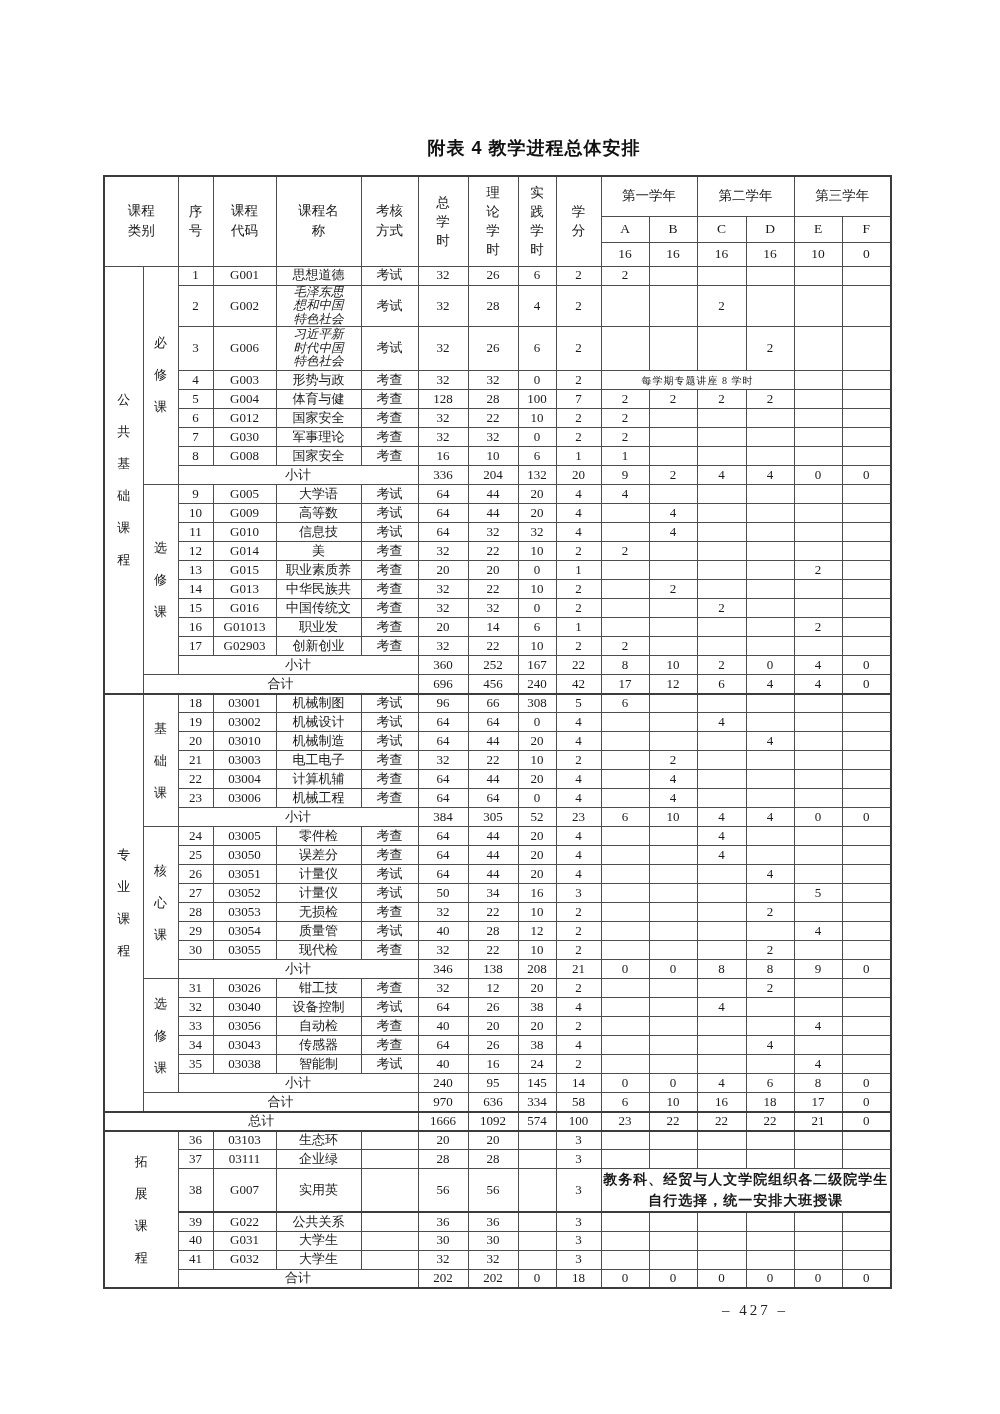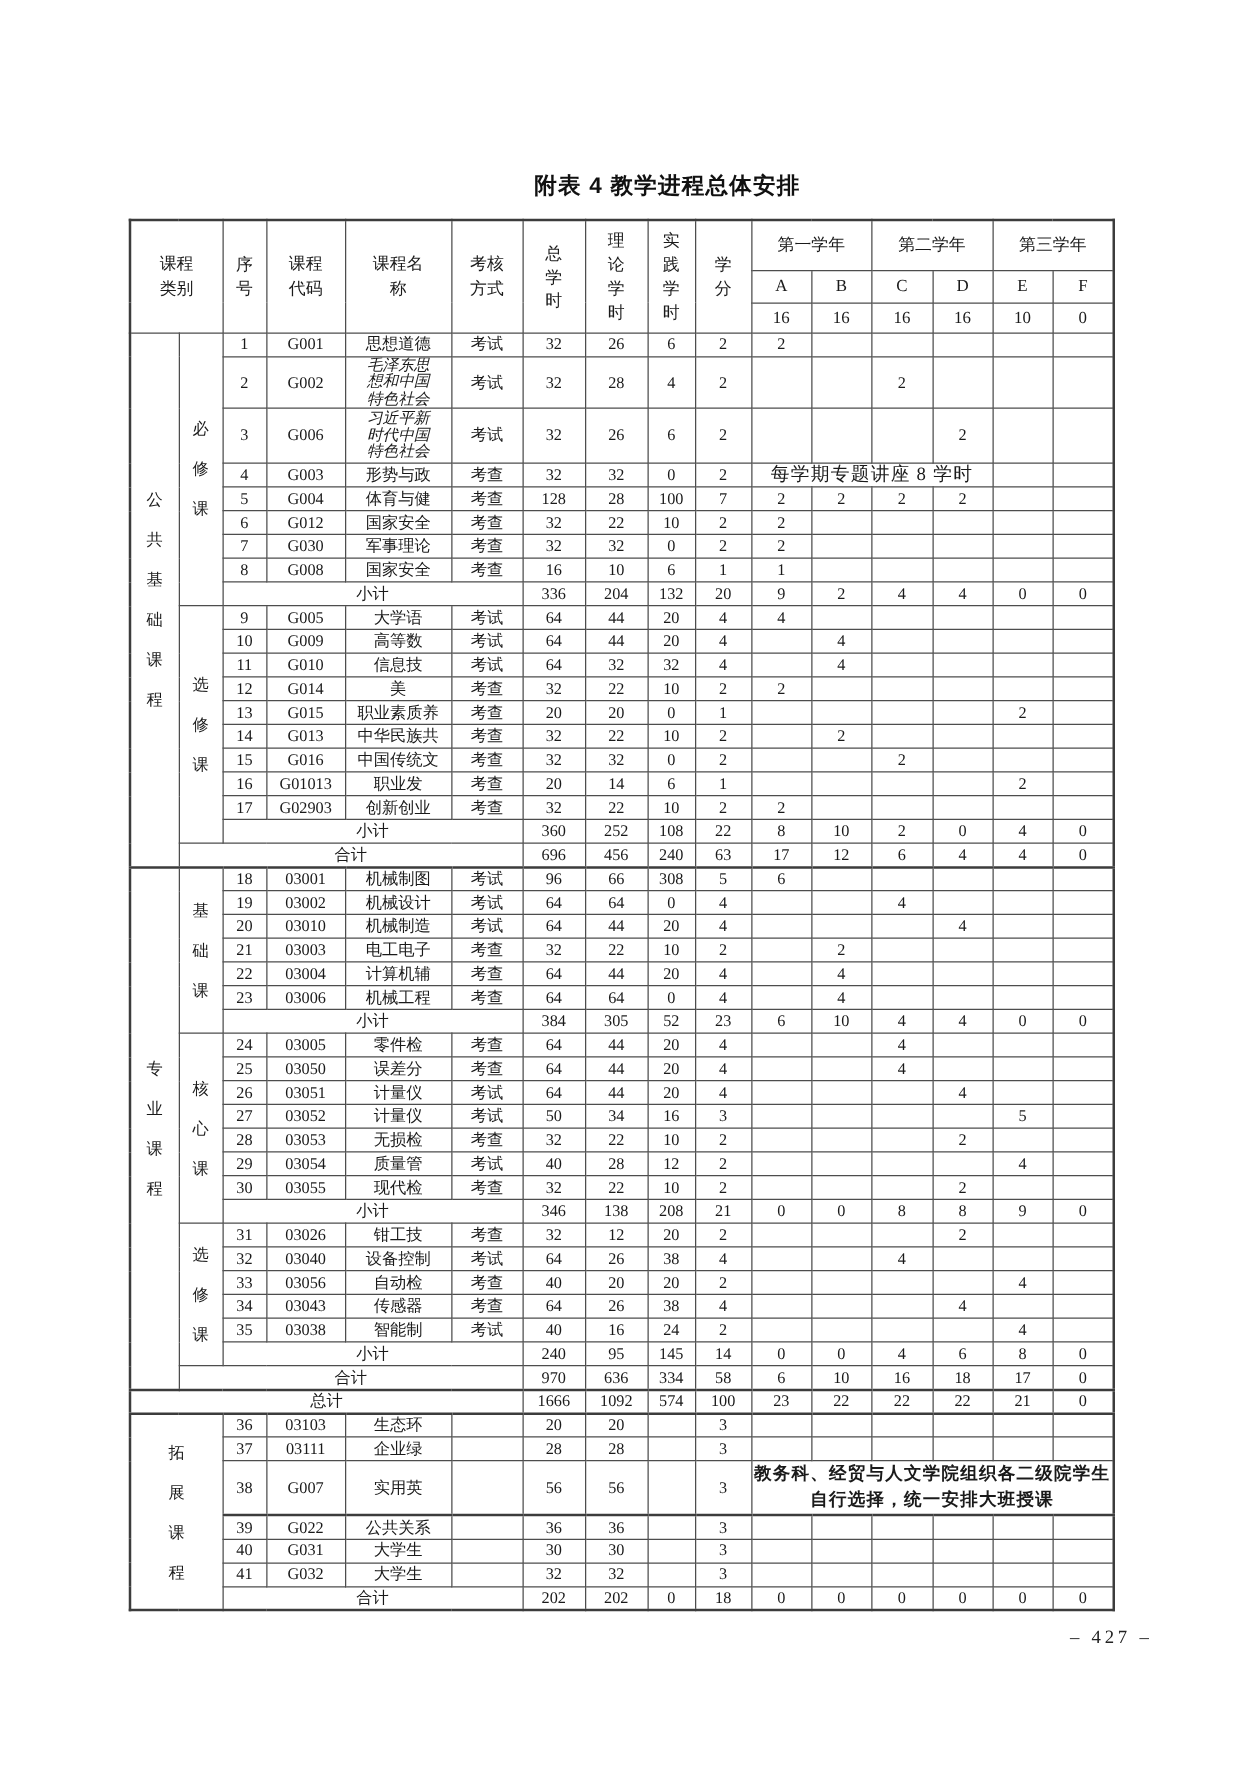--- a/index.html
+++ b/index.html
@@ -31,25 +31,25 @@
   
   td.vt span{display:inline-block;width:1.05em;word-break:break-all;line-height:32px;}
   
   td.vt1 span{display:inline-block;width:1.05em;word-break:break-all;line-height:19px;}
   
   td.w2 span{display:inline-block;width:2.3em;word-break:break-all;line-height:20px;}
   td.w3 span{display:inline-block;width:3.3em;word-break:break-all;line-height:20px;}
   
   td.nm3 span{display:inline-block;width:4.3em;word-break:break-all;font-size:12.5px;line-height:1.08;font-style:italic;}
   
-  td.note1 span{font-size:15px;letter-spacing:1px;}
+  td.note1 span{font-size:10px;letter-spacing:1px;}
   td.note2{padding:0 4px;}
   td.note2 span{display:inline-block;font-size:14px;line-height:1.5;letter-spacing:1px;font-weight:bold;}
   .page-number{
-    position:absolute;top:1302px;left:722px;width:200px;text-align:right;
+    position:absolute;top:1302px;left:722px;width:200px;text-align:left;
     font-size:15px;letter-spacing:3px;color:#222;
   }
 </style>
 </head>
 <body>
 
 <div class="page">
   <div class="doc-title">附表 4 教学进程总体安排</div>
 
   <table class="sched">
@@ -386,35 +386,35 @@
           <td><span></span></td>
           <td><span></span></td>
           <td><span></span></td>
           <td><span></span></td>
           <td><span></span></td>
         </tr>
         <tr>
           <td colspan="4"><span>小计</span></td>
           <td><span>360</span></td>
           <td><span>252</span></td>
-          <td><span>108</span></td>
+          <td><span>167</span></td>
           <td><span>22</span></td>
           <td><span>8</span></td>
           <td><span>10</span></td>
           <td><span>2</span></td>
           <td><span>0</span></td>
           <td><span>4</span></td>
           <td><span>0</span></td>
         </tr>
         <tr>
           <td colspan="5"><span>合计</span></td>
           <td><span>696</span></td>
           <td><span>456</span></td>
           <td><span>240</span></td>
-          <td><span>63</span></td>
+          <td><span>42</span></td>
           <td><span>17</span></td>
           <td><span>12</span></td>
           <td><span>6</span></td>
           <td><span>4</span></td>
           <td><span>4</span></td>
           <td><span>0</span></td>
         </tr>
         <tr class="bt2">
           <td rowspan="22" class="vt"><span>专业课程</span></td>
           <td rowspan="7" class="vt"><span>基础课</span></td>

